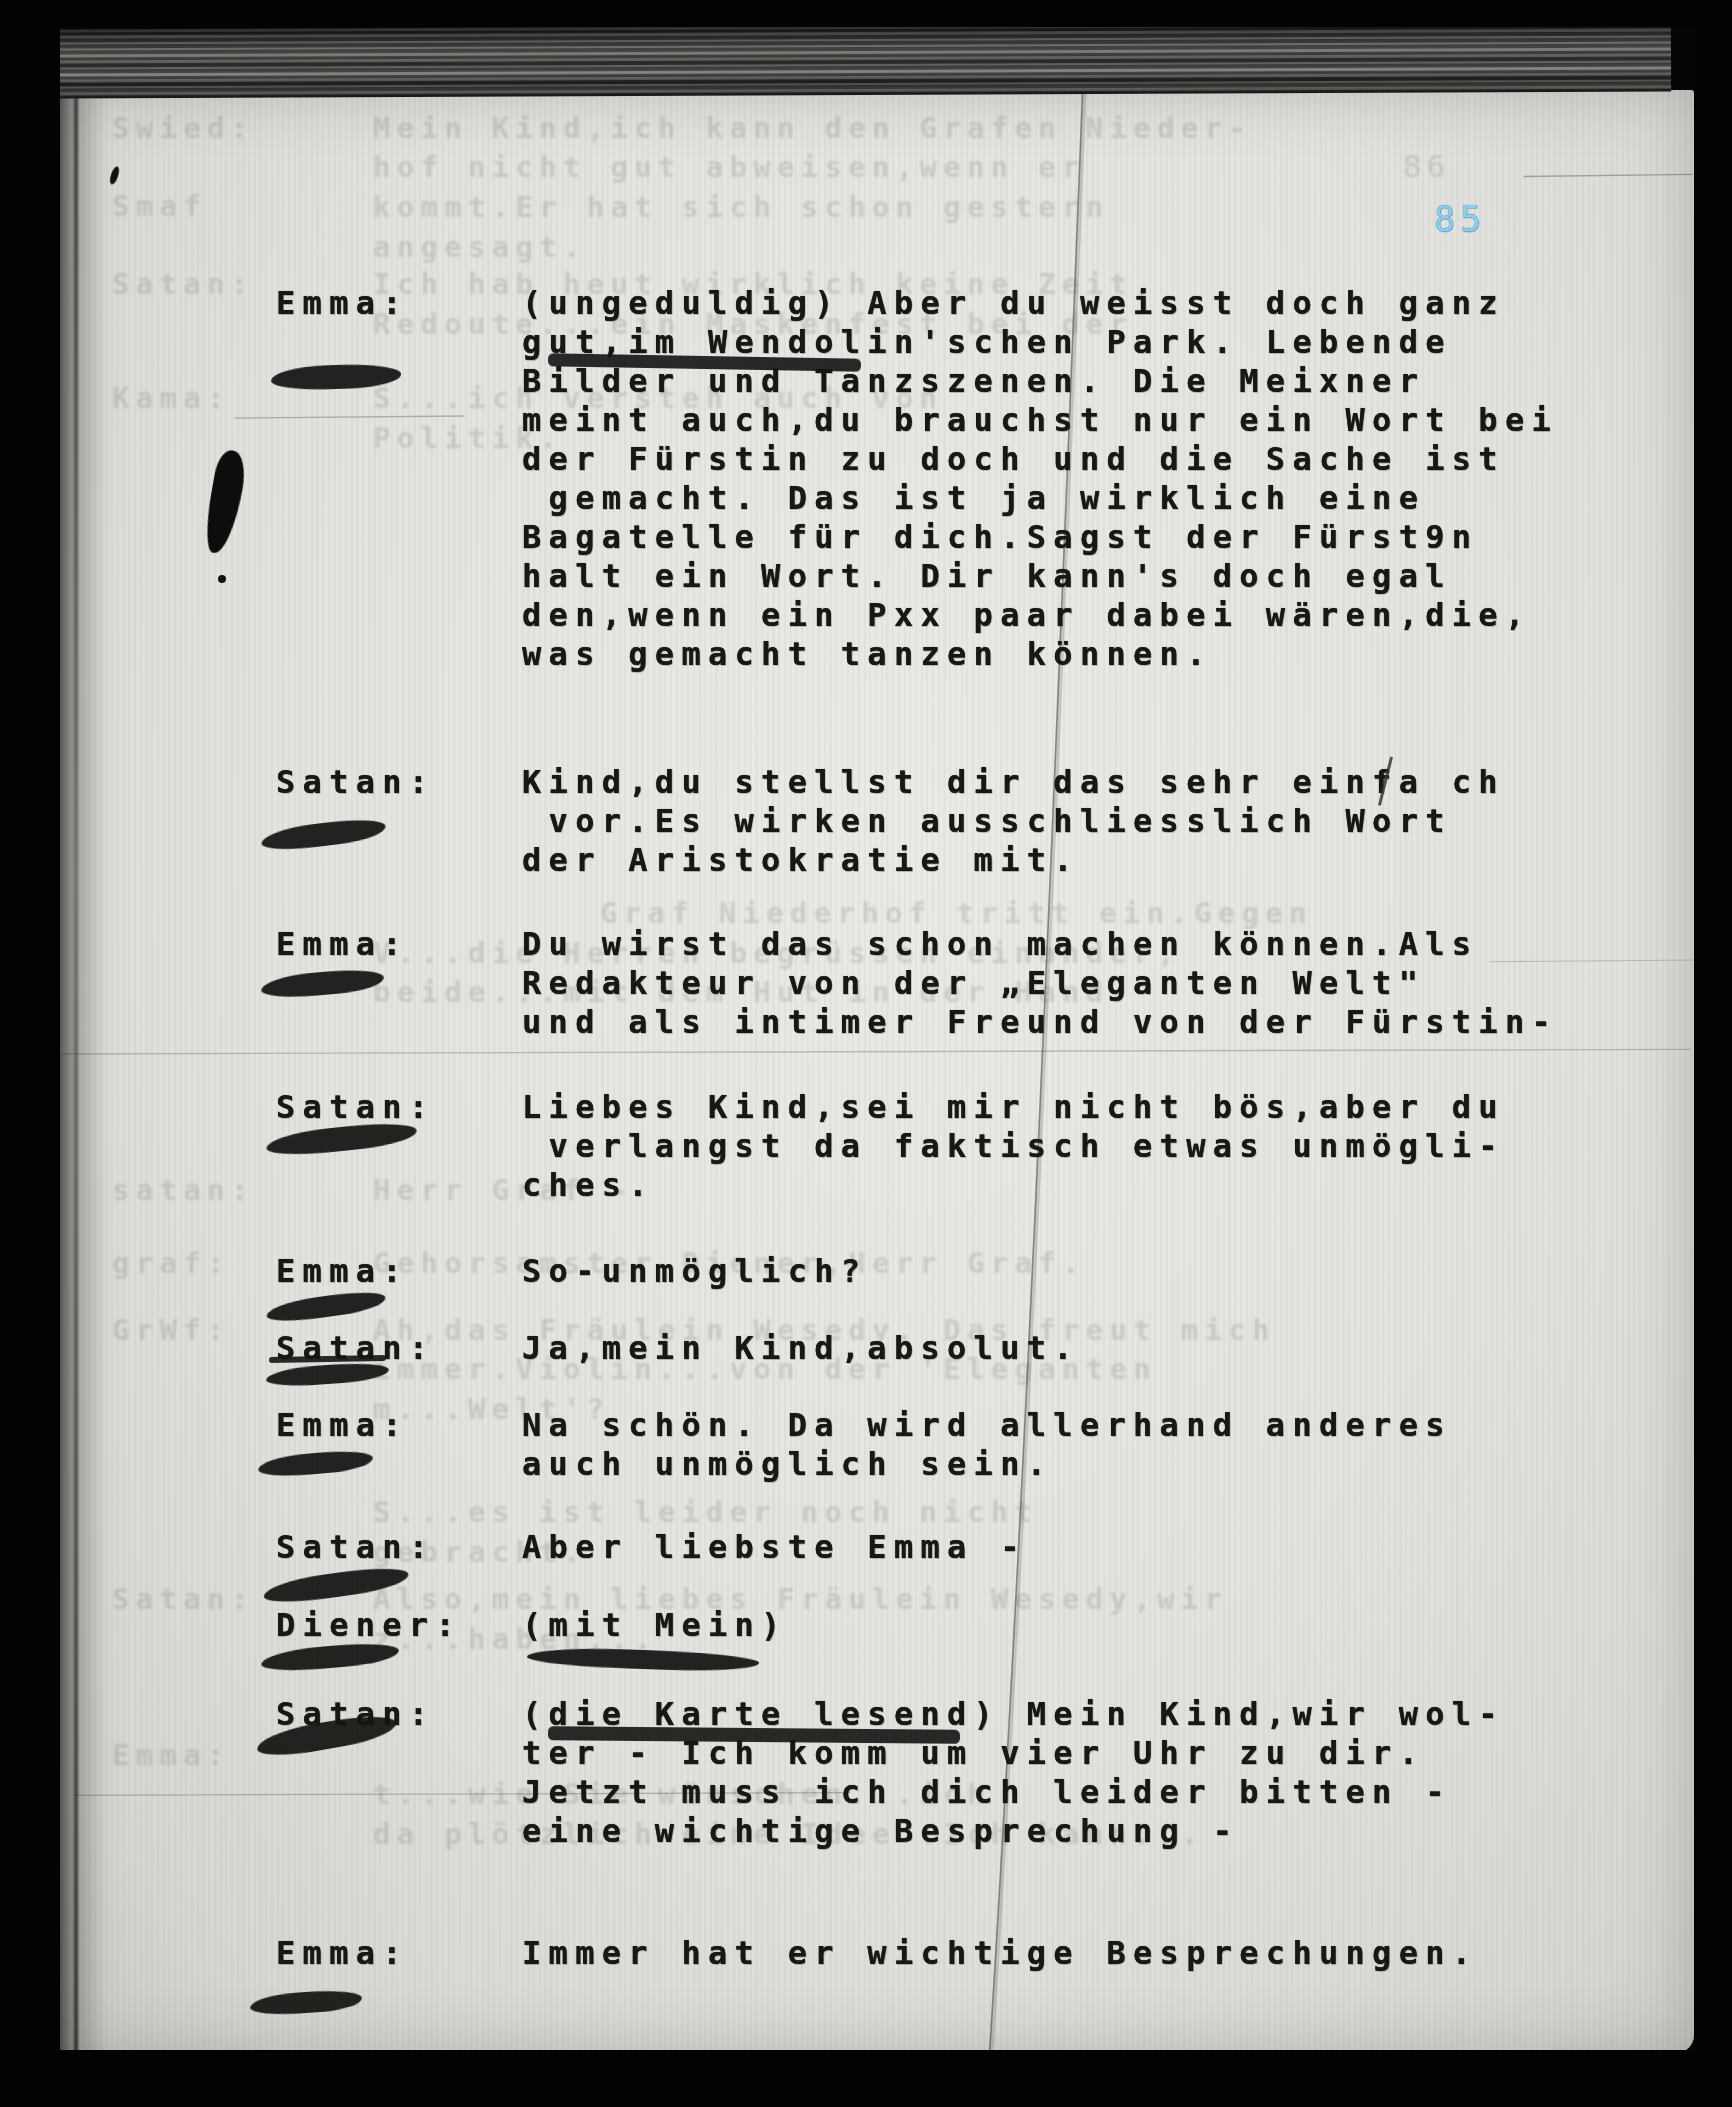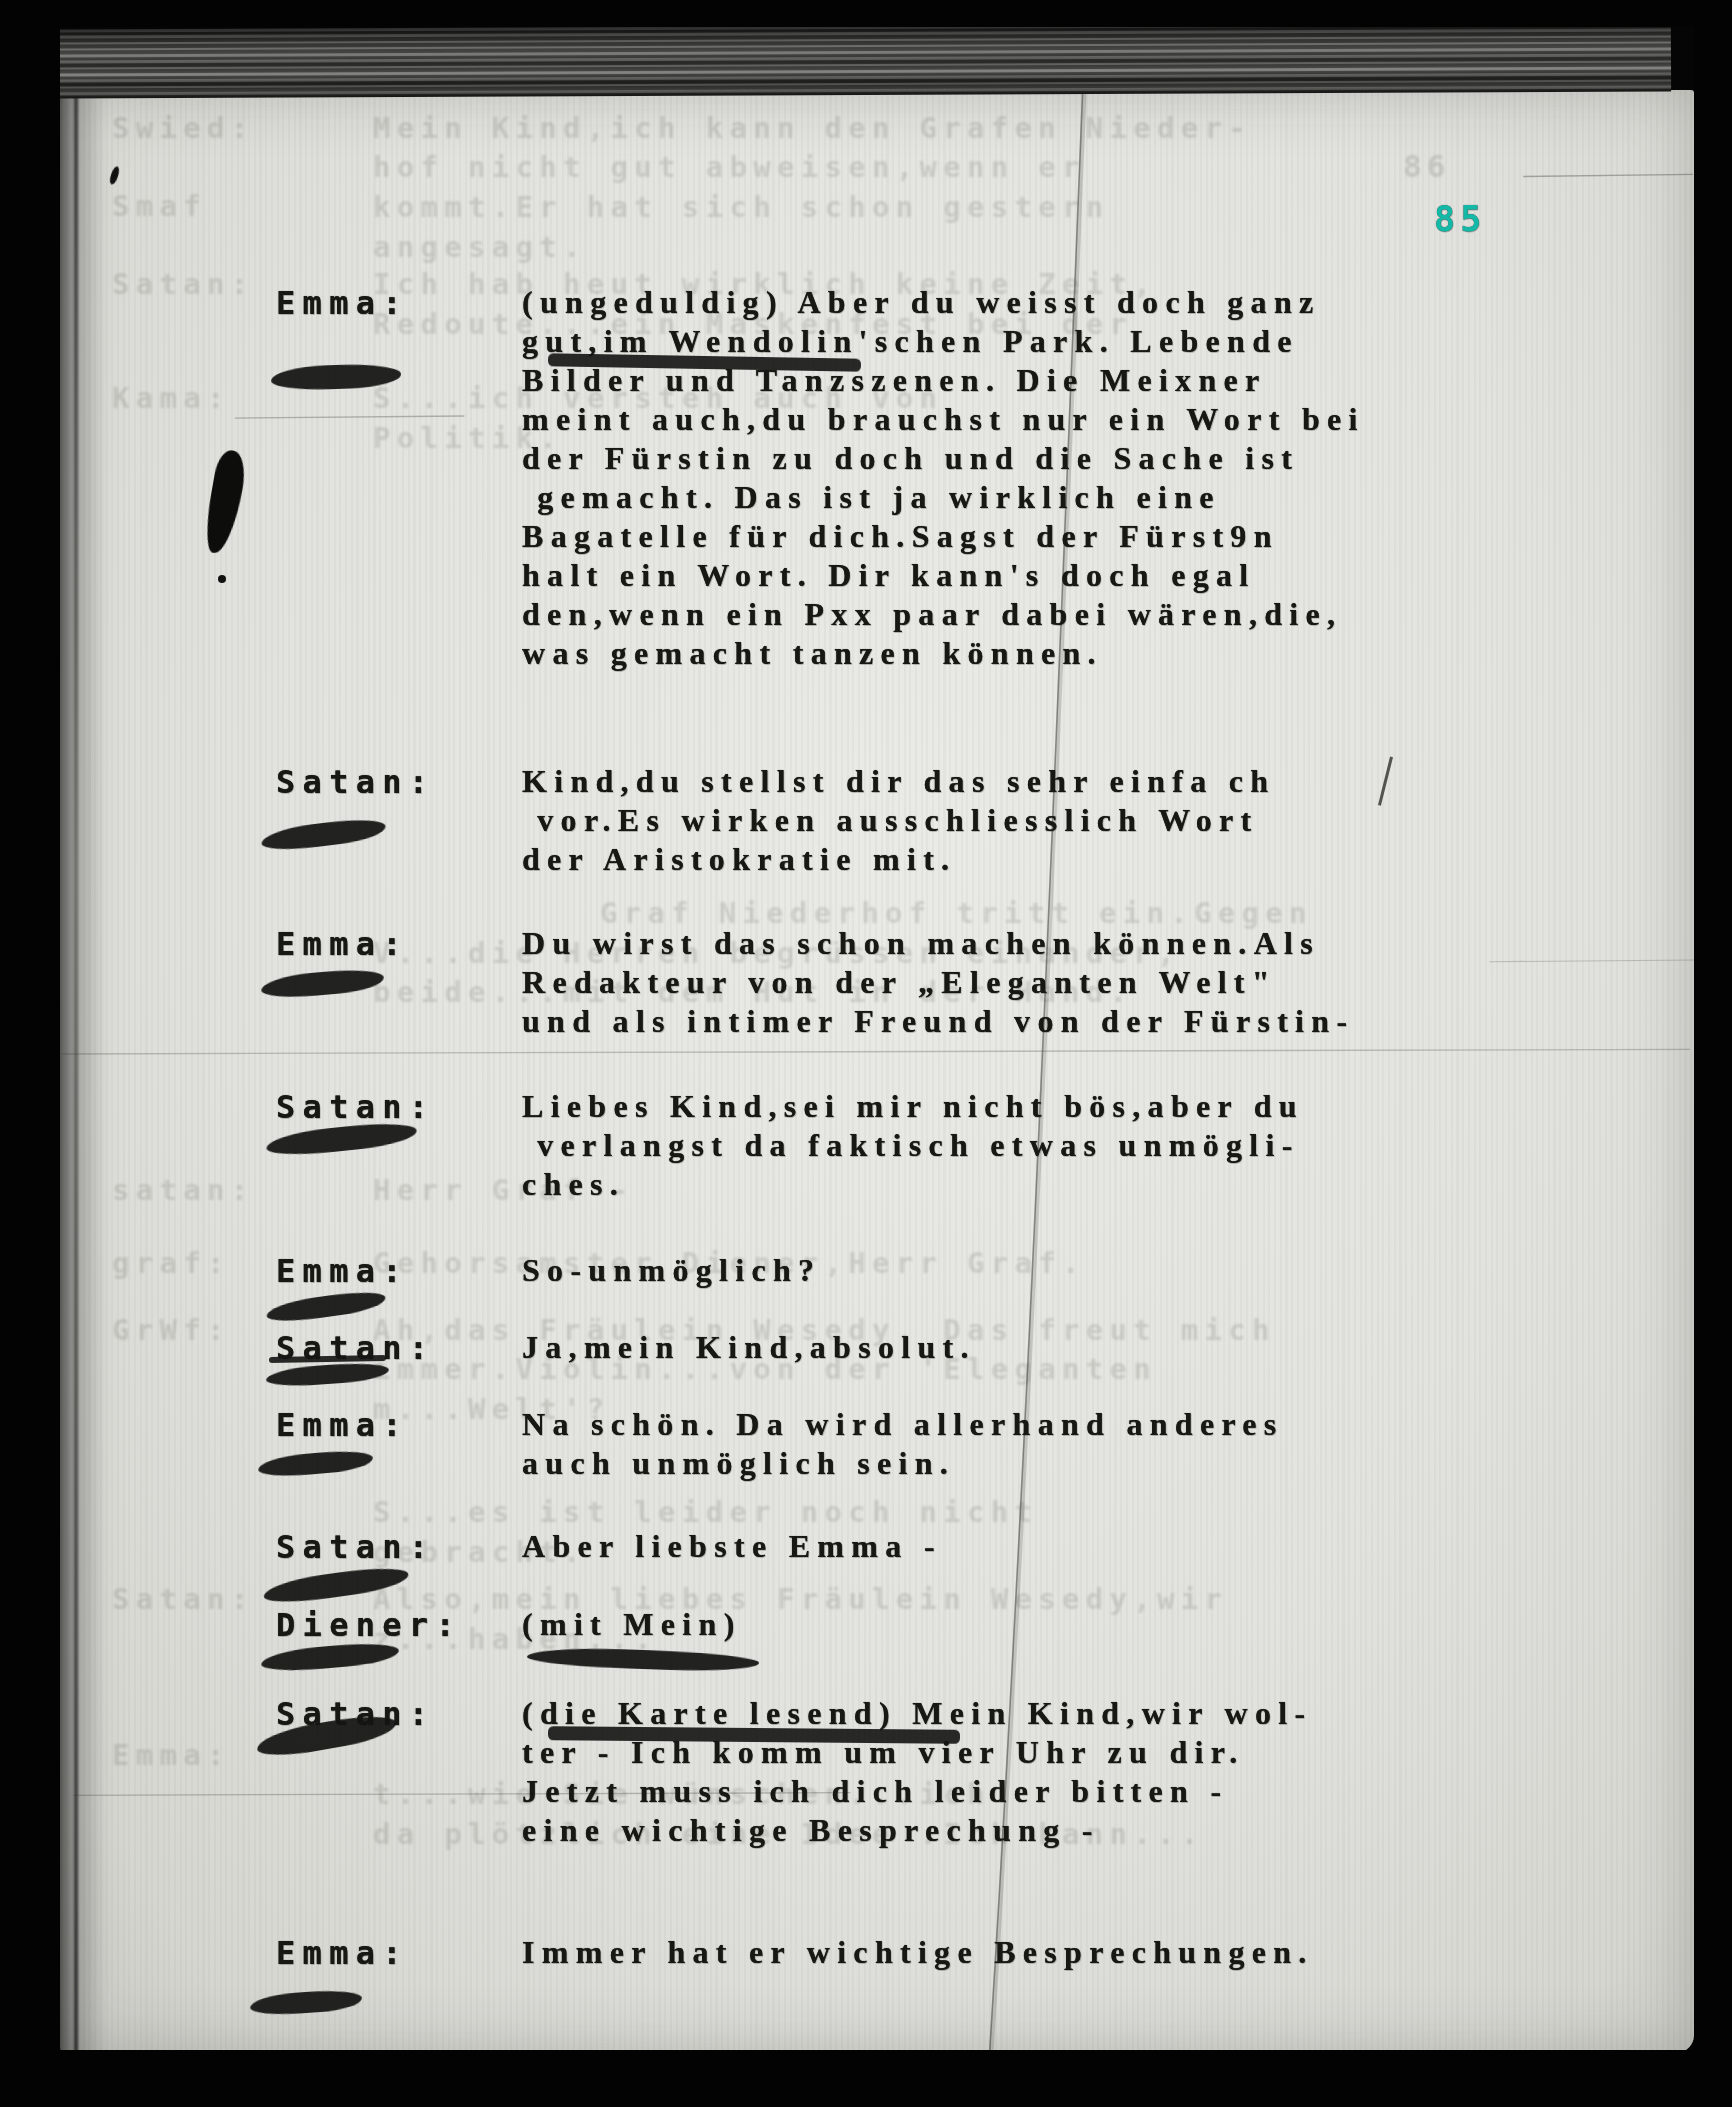--- a/index.html
+++ b/index.html
@@ -27,28 +27,28 @@
   .stack::after{content:"";position:absolute;inset:0;
          background:repeating-linear-gradient(to bottom, rgba(255,255,255,.10) 0 2.6px, rgba(0,0,0,.35) 2.6px 6.3px);}
   
   .b-top{position:absolute;left:0;top:0;width:1732px;height:27px;background:#030303;}
   .b-left{position:absolute;left:0;top:0;width:60px;height:2108px;background:#030303;}
   .b-right{position:absolute;left:1694px;top:0;width:39px;height:2108px;background:#030303;}
   .b-bottom{position:absolute;left:0;top:2050px;width:1732px;height:58px;background:#030303;
             border-radius:31px 15.7px 0 0 / 9.4px 5.2px 0 0;}
   .layer{position:absolute;left:0;top:0;width:1732px;height:2108px;}
   
-  .pageno{position:absolute;left:1434px;top:199px;font-size:35px;font-weight:bold;letter-spacing:5.2px;
-          color:#14b8a6;text-shadow:0 0 0.8px rgba(25,25,22,.85),0.8px 0.5px 0 rgba(25,25,22,.2);}
+  .pageno{position:absolute;left:1434px;top:199px;font-size:35px;font-weight:normal;letter-spacing:5.2px;
+          color:#7dd3fc;text-shadow:0 0 0.8px rgba(25,25,22,.85),0.8px 0.5px 0 rgba(25,25,22,.2);}
   .ghostno{left:1403px;top:148px;font-size:31px;color:#4c4c46;opacity:.18;filter:blur(1px);text-shadow:none;}
   .block{position:absolute;left:0;width:1732px;}
   .speaker{position:absolute;left:276px;top:0;font-size:32px;font-weight:bold;letter-spacing:7.3px;
            color:#171713;white-space:pre;
            text-shadow:0 0 0.8px rgba(25,25,22,.85),0.8px 0.5px 0 rgba(25,25,22,.2);}
-  .lines{position:absolute;left:522px;top:0;font-family:Liberation Serif, serif;}
+  .lines{position:absolute;left:522px;top:0;}
   .tline{height:39px;font-size:32px;font-weight:bold;letter-spacing:7.3px;color:#171713;white-space:pre;
          text-shadow:0 0 0.8px rgba(25,25,22,.85),0.8px 0.5px 0 rgba(25,25,22,.2);}
   
   .ghost{position:absolute;font-size:29px;font-weight:bold;letter-spacing:6.3px;color:#4a4a42;
          opacity:.16;filter:blur(1.3px);white-space:pre;}
   
   .mark{position:absolute;}
   .mark.swash{background:#141412;border-radius:55% 62% 50% 58% / 75% 60% 68% 55%;filter:blur(0.6px);opacity:.93;}
   .mark.bar{background:#141412;border-radius:5.2px;filter:blur(0.7px);opacity:.9;}
   .mark.blob{background:#0d0d0b;border-radius:48% 55% 62% 42% / 28% 38% 72% 62%;filter:blur(0.5px);}

